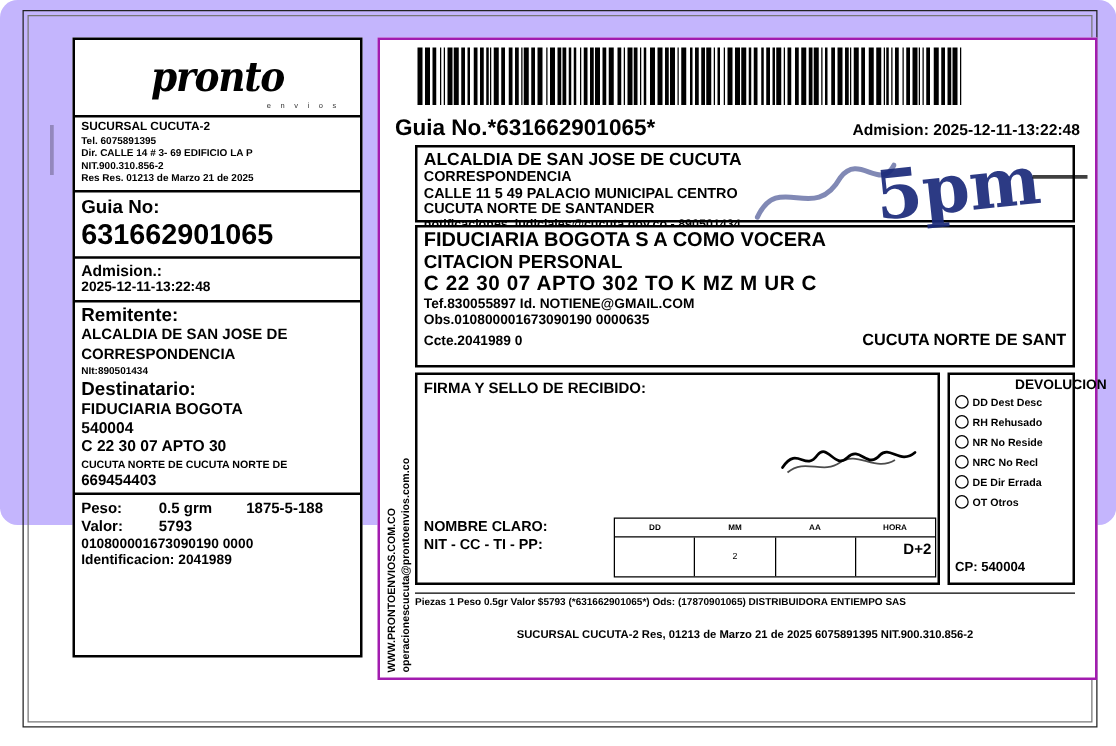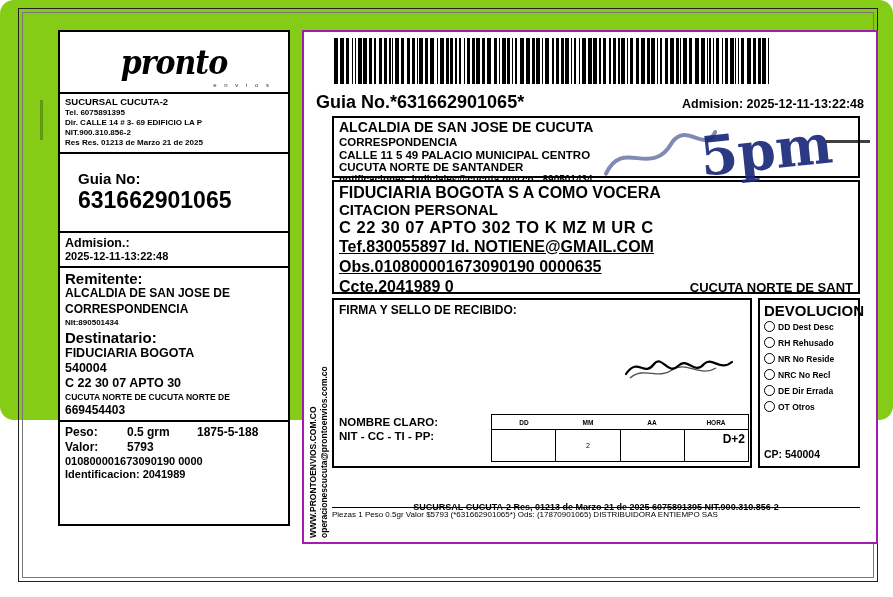--- a/index.html
+++ b/index.html
@@ -1,17 +1,17 @@
 <!DOCTYPE html>
 <html><head>
 <meta charset="utf-8">
 <style>
   html,body{margin:0;padding:0;background:#ffffff;}
   body{width:893px;height:597px;font-family:"Liberation Sans",sans-serif;color:#000;overflow:hidden;}
-  .page{position:relative;width:893px;height:420px;background:#84cc16;border-radius:14px;}
+  .page{position:relative;width:893px;height:420px;background:#c4b5fd;border-radius:14px;}
 
   
   .outer-frame{position:absolute;left:18px;top:8px;width:858px;height:572px;border:1px solid #222;}
   .outer-frame2{position:absolute;left:22px;top:12px;width:850px;height:564px;border:1px solid #777;}
 
   .label{position:absolute;left:58px;top:30px;width:228px;height:492px;border:2px solid #000;background:#fff;}
   .lbl-box{border-bottom:2px solid #000;padding:3px 5px;box-sizing:border-box;}
   .logo-box{height:62px;display:flex;align-items:center;justify-content:center;position:relative;}
   .logo-text{font-family:"DejaVu Serif",serif;font-style:italic;font-weight:bold;font-size:30px;letter-spacing:-1px;
      color:#000;transform:scaleY(1.1);}
@@ -57,43 +57,43 @@
   .sec-firma{top:266px;width:420px;height:170px;padding:3px 5px;}
   .sec-dev{left:454px;top:266px;width:102px;height:170px;padding:2px 4px;}
 
   .rm-l1{font-size:14px;font-weight:bold;line-height:1.12;}
   .rm-l2{font-size:11.5px;font-weight:bold;line-height:1.12;}
   .rm-l3{font-size:10px;font-weight:bold;line-height:1.15;}
 
   .ds-l1{font-size:16px;font-weight:bold;line-height:1.1;}
   .ds-l2{font-size:15px;font-weight:bold;line-height:1.1;}
   .ds-l3{font-size:16.5px;font-weight:bold;line-height:1.12;letter-spacing:0.5px;}
-  .ds-sm{font-size:16px;font-weight:bold;line-height:1.25;text-decoration:underline;}
+  .ds-sm{font-size:11px;font-weight:bold;line-height:1.25;}
   .ds-row{display:flex;align-items:baseline;}
   .ds-row .right-t{margin-left:auto;font-size:13px;font-weight:bold;}
 
   .firma-title{font-size:12px;font-weight:bold;}
   .scribble{position:absolute;left:290px;top:52px;width:110px;height:30px;}
   .nombre-box{position:absolute;left:3px;bottom:4px;width:412px;height:48px;}
   .nombre-lbl{position:absolute;left:2px;top:2px;font-size:11.5px;font-weight:bold;line-height:1.2;}
   .grid{position:absolute;left:154px;top:0px;width:256px;height:46px;border:1.5px solid #000;display:flex;flex-direction:column;}
   .grid .hdr{height:14px;display:flex;font-size:6.5px;font-weight:bold;}
   .grid .hdr div{flex:1;display:flex;align-items:center;justify-content:center;}
   .grid .cells{flex:1;display:flex;border-top:1.5px solid #000;}
   .grid .cells div{flex:1;border-right:1.5px solid #000;display:flex;align-items:center;justify-content:center;font-size:7px;}
   .grid .cells div:last-child{border-right:none;}
   .dplus{position:absolute;right:4px;bottom:16px;font-size:12px;font-weight:bold;}
 
-  .dev-title{font-size:15px;font-weight:bold;margin-bottom:2px;}
+  .dev-title{font-size:11px;font-weight:bold;margin-bottom:2px;margin-left:48px;}
   .dev-item{display:flex;align-items:center;margin-bottom:5px;font-size:8.5px;font-weight:bold;}
   .radio{width:9px;height:9px;border:1.5px solid #000;border-radius:50%;margin-right:3px;flex:none;}
   .cp{position:absolute;left:4px;bottom:6px;font-size:10.5px;font-weight:bold;}
 
   .piezas{position:absolute;left:28px;top:442px;width:528px;border-top:1.5px solid #000;padding-top:2px;
-     font-size:8px;font-weight:normal;white-space:nowrap;overflow:hidden;margin-top:33px;}
+     font-size:8px;font-weight:bold;white-space:nowrap;overflow:hidden;}
   .footer-line{position:absolute;left:28px;top:470px;width:528px;text-align:center;font-size:9px;font-weight:bold;}
 
   .hand{position:absolute;left:700px;top:118px;font-family:"DejaVu Serif",serif;font-size:54px;color:#1b2a7a;
      transform:rotate(-6deg);font-weight:bold;opacity:.92;}
   .hand2{position:absolute;left:600px;top:128px;font-family:"DejaVu Serif",serif;font-size:40px;color:#1b2a7a;
      transform:rotate(-8deg);opacity:.55;}
   .smudge{position:absolute;background:#000;opacity:.75;}
 </style>
 </head>
 <body>
@@ -111,21 +111,21 @@
     </div>
 
     <div class="suc-block">
       <div class="t1">SUCURSAL CUCUTA-2</div>
       <div>Tel. 6075891395</div>
       <div>Dir. CALLE 14 # 3- 69 EDIFICIO LA P</div>
       <div>NIT.900.310.856-2</div>
       <div>Res Res. 01213 de Marzo 21 de 2025</div>
     </div>
 
-    <div class="lbl-box" style="padding:13px;">
+    <div class="lbl-box" style="padding:0;">
       <div class="guia-lbl">Guia No:</div>
       <div class="guia-num">631662901065</div>
     </div>
 
     <div class="lbl-box" style="padding:0;">
       <div class="adm-lbl">Admision.:</div>
       <div class="adm-val">2025-12-11-13:22:48</div>
     </div>
 
     <div class="lbl-box" style="padding:0;">

